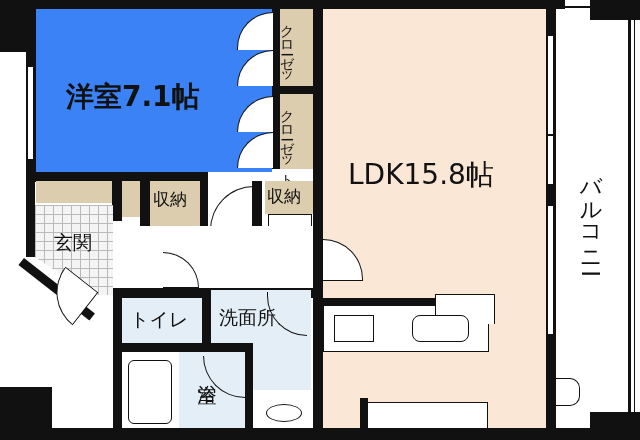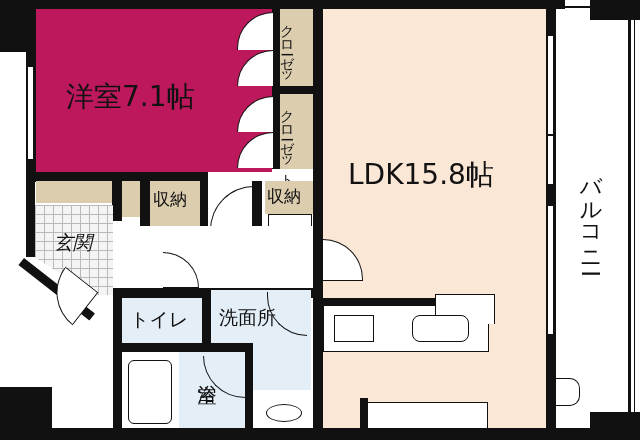--- a/index.html
+++ b/index.html
@@ -1,19 +1,19 @@
 <!DOCTYPE html>
 <html><head>
 <meta charset="utf-8">
 <style>
   html, body { margin:0; padding:0; background:#ffffff; }
   body { width:640px; height:440px; position:relative; overflow:hidden; font-family:"DejaVu Sans", sans-serif; }
   .abs { position:absolute; box-sizing:border-box; }
   .wall { background:#111; }
-  .room-western { background:#be185d; }
+  .room-western { background:#3b82f6;font-weight:bold; }
   .room-ldk { background:#fbe7d6; }
   .closet { background:#dccdaf; }
   .wet { background:#e4eef7; }
   .tile {
     background-color:#f4f4f4;
     background-image:
       linear-gradient(#b9b9b9 1px, transparent 1px),
       linear-gradient(90deg, #b9b9b9 1px, transparent 1px);
     background-size:9px 9px;
   }
@@ -90,21 +90,21 @@
 <div class="abs door-arc" style="left:210px;top:186px;width:44px;height:44px;border-radius:44px 0 0 0;border-right:none;"></div>
 <div class="abs wall" style="left:252px;top:181px;width:10px;height:45px;"></div>
 <div class="abs closet" style="left:265px;top:181px;width:48px;height:33px;">
   <div class="abs label" style="left:2px;top:7px;font-size:17px;">収納</div>
 </div>
 <div class="abs fixture" style="left:150px;top:227px;width:50px;height:20px;"></div>
 <div class="abs fixture" style="left:268px;top:214px;width:44px;height:22px;"></div>
 
 <div class="abs wall" style="left:26px;top:181px;width:9px;height:76px;"></div>
 <div class="abs tile" style="left:35px;top:205px;width:78px;height:90px;clip-path:polygon(0 0,100% 0,100% 100%,75% 100%,0 58%);">
-  <div class="abs label" style="left:19px;top:28px;font-size:19px;font-style:italic;">玄関</div>
+  <div class="abs label" style="left:19px;top:28px;font-size:19px;">玄関</div>
 </div>
 <div class="abs wall" style="left:24px;top:258px;width:90px;height:9px;transform:rotate(38deg);transform-origin:0 0;"></div>
 <div class="abs door-arc" style="left:48px;top:275px;width:42px;height:42px;border-radius:0 0 0 42px;transform:rotate(38deg);"></div>
 
 <div class="abs" style="left:117px;top:226px;width:196px;height:66px;background:#fff;"></div>
 <div class="abs door-arc" style="left:163px;top:252px;width:36px;height:36px;border-radius:0 36px 0 0;border-left:none;"></div>
 
 <div class="abs wall" style="left:113px;top:288px;width:200px;height:10px;"></div>
 <div class="abs wall" style="left:113px;top:288px;width:9px;height:140px;"></div>
 

